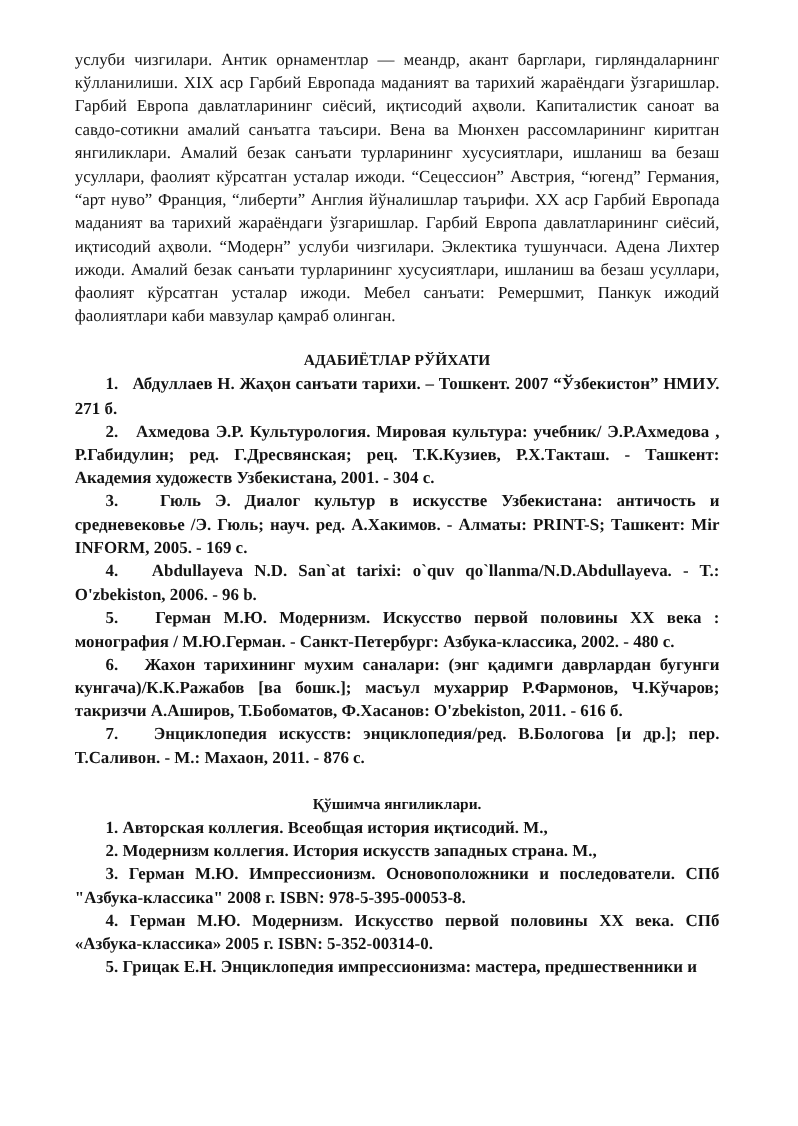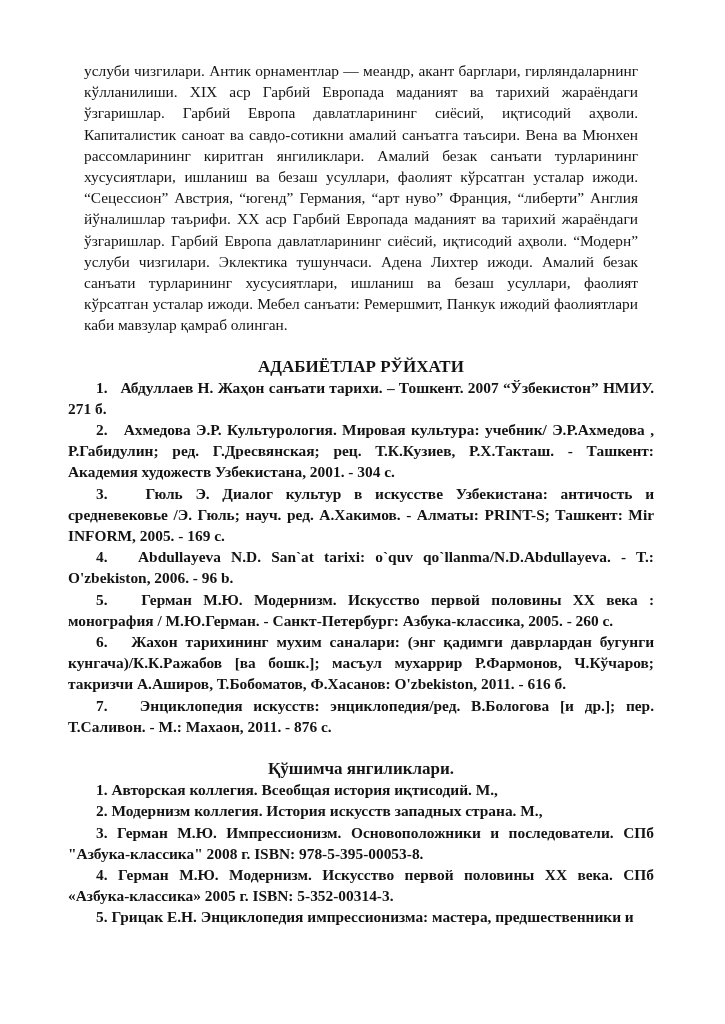--- a/index.html
+++ b/index.html
@@ -2,48 +2,48 @@
 <html><head>
   <meta charset="utf-8">
   <style>
     html, body { margin: 0; padding: 0; background: #ffffff; }
     body { width: 725px; height: 1024px; position: relative; overflow: hidden; }
     .page {
       position: absolute; left: 68px; top: 44px; width: 586px;
       font-family: "Liberation Serif", "DejaVu Serif", serif;
       font-size: 15.4px; line-height: 21.2px; color: #141414;
     }
-    .para { text-align: justify; text-align-last: left; margin: 16px; }
+    .para { text-align: justify; text-align-last: left; margin: 0; }
     .heading {
-      text-align: center; font-weight: bold; font-size: 17px;
+      text-align: center; font-weight: bold; font-size: 14px;
       margin: 0; line-height: 21px;
     }
     .h1 { margin-top: 20px; }
     .h2 { margin-top: 21px; }
     .entry { margin: 0; text-align: justify; text-indent: 28px; font-weight: bold; }
     .entry .num { display: inline; }
   </style>
 </head>
 <body>
 
 <div class="page">
   <p class="para">услуби чизгилари. Антик орнаментлар — меандр, акант барглари, гирляндаларнинг кўлланилиши. XIX аср Гарбий Европада маданият ва тарихий жараёндаги ўзгаришлар. Гарбий Европа давлатларининг сиёсий, иқтисодий аҳволи. Капиталистик саноат ва савдо-сотикни амалий санъатга таъсири. Вена ва Мюнхен рассомларининг киритган янгиликлари. Амалий безак санъати турларининг хусусиятлари, ишланиш ва безаш усуллари, фаолият кўрсатган усталар ижоди.  “Сецессион” Австрия, “югенд” Германия, “арт нуво” Франция, “либерти” Англия йўналишлар таърифи. XX аср Гарбий Европада маданият ва тарихий жараёндаги ўзгаришлар. Гарбий Европа давлатларининг сиёсий, иқтисодий аҳволи. “Модерн” услуби чизгилари. Эклектика тушунчаси. Адена Лихтер ижоди. Амалий безак санъати турларининг хусусиятлари, ишланиш ва безаш усуллари, фаолият кўрсатган усталар ижоди. Мебел санъати: Ремершмит, Панкук ижодий фаолиятлари каби мавзулар қамраб олинган.</p>
 
   <h2 class="heading h1">АДАБИЁТЛАР РЎЙХАТИ</h2>
   <div>
     <p class="entry"><span class="num">1.</span>&nbsp;&nbsp;&nbsp;<span>Абдуллаев Н. Жаҳон санъати тарихи. – Тошкент. 2007 “Ўзбекистон” НМИУ. 271 б.</span></p>
     <p class="entry"><span class="num">2.</span>&nbsp;&nbsp;&nbsp;<span>Ахмедова   Э.Р. Культурология. Мировая культура: учебник/ Э.Р.Ахмедова , Р.Габидулин; ред. Г.Дресвянская; рец. Т.К.Кузиев, Р.Х.Такташ. - Ташкент: Академия художеств Узбекистана, 2001. - 304 с.</span></p>
     <p class="entry"><span class="num">3.</span>&nbsp;&nbsp;&nbsp;<span>Гюль Э. Диалог культур в искусстве Узбекистана: античость и средневековье /Э. Гюль; науч. ред. А.Хакимов. - Алматы: PRINT-S; Ташкент: Mir INFORM, 2005. - 169 с.</span></p>
     <p class="entry"><span class="num">4.</span>&nbsp;&nbsp;&nbsp;<span>Abdullayeva N.D. San`at tarixi: o`quv qo`llanma/N.D.Abdullayeva. - T.: O'zbekiston, 2006. - 96 b.</span></p>
-    <p class="entry"><span class="num">5.</span>&nbsp;&nbsp;&nbsp;<span>Герман М.Ю. Модернизм. Искусство первой половины XX века : монография / М.Ю.Герман. - Санкт-Петербург: Азбука-классика, 2005. - 260 с.</span></p>
+    <p class="entry"><span class="num">5.</span>&nbsp;&nbsp;&nbsp;<span>Герман М.Ю. Модернизм. Искусство первой половины XX века : монография / М.Ю.Герман. - Санкт-Петербург: Азбука-классика, 2002. - 480 с.</span></p>
     <p class="entry"><span class="num">6.</span>&nbsp;&nbsp;&nbsp;<span>Жахон тарихининг мухим саналари: (энг қадимги даврлардан бугунги кунгача)/К.К.Ражабов [ва бошк.]; масъул мухаррир Р.Фармонов, Ч.Кўчаров; такризчи А.Аширов, Т.Бобоматов, Ф.Хасанов: O'zbekiston, 2011. - 616 б.</span></p>
     <p class="entry"><span class="num">7.</span>&nbsp;&nbsp;&nbsp;<span>Энциклопедия искусств: энциклопедия/ред. В.Бологова [и др.]; пер. Т.Саливон. - М.: Махаон, 2011. - 876 с.</span></p>
   </div>
 
   <h2 class="heading h2">Қўшимча янгиликлари.</h2>
   <div>
     <p class="entry"><span class="num">1.</span>&nbsp;<span>Авторская коллегия. Всеобщая история иқтисодий. М.,</span></p>
     <p class="entry"><span class="num">2.</span>&nbsp;<span>Модернизм коллегия. История искусств западных страна. М.,</span></p>
     <p class="entry"><span class="num">3.</span>&nbsp;<span>Герман М.Ю. Импрессионизм. Основоположники и последователи. СПб "Азбука-классика" 2008 г. ISBN: 978-5-395-00053-8.</span></p>
-    <p class="entry"><span class="num">4.</span>&nbsp;<span>Герман М.Ю. Модернизм. Искусство первой половины XX века. СПб «Азбука-классика» 2005 г. ISBN: 5-352-00314-3.</span></p>
+    <p class="entry"><span class="num">4.</span>&nbsp;<span>Герман М.Ю. Модернизм. Искусство первой половины XX века. СПб «Азбука-классика» 2005 г. ISBN: 5-352-00314-0.</span></p>
     <p class="entry"><span class="num">5.</span>&nbsp;<span>Грицак Е.Н. Энциклопедия импрессионизма: мастера, предшественники и</span></p>
   </div>
 </div>
 
 </body></html>

